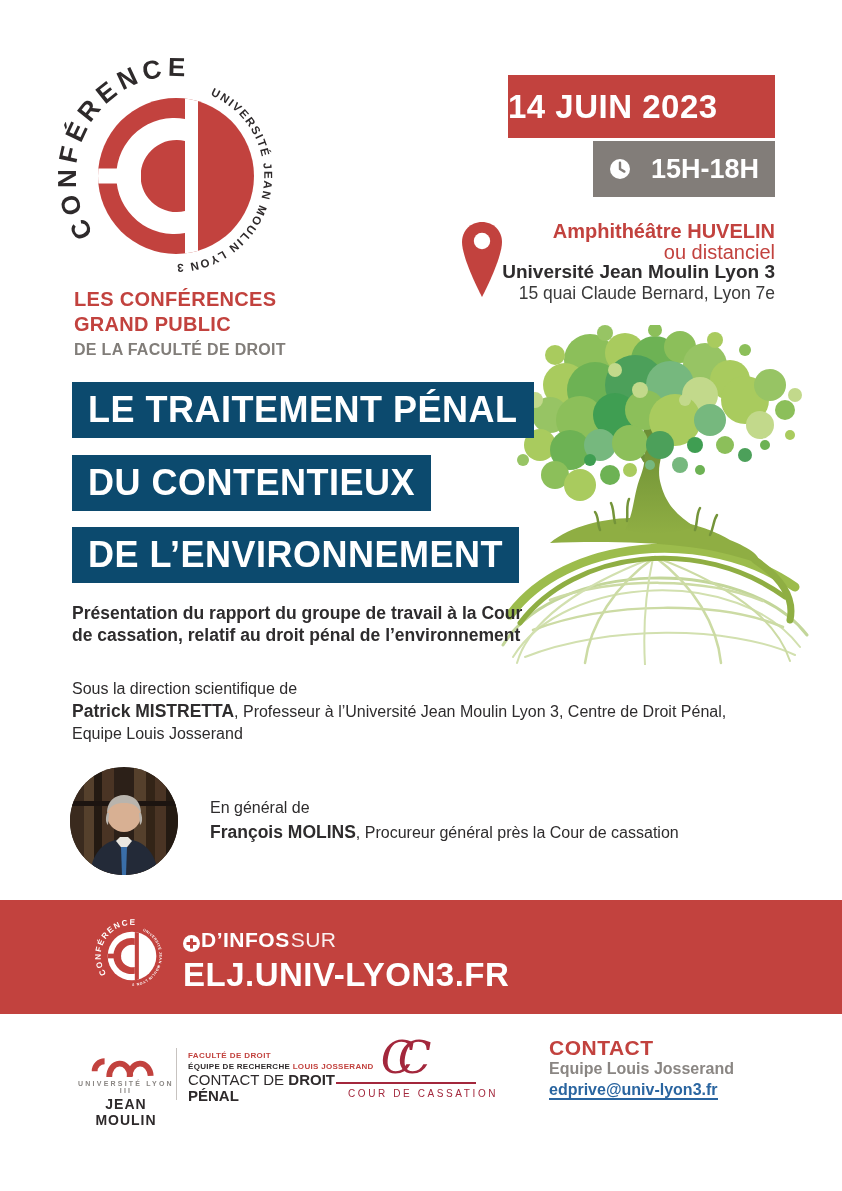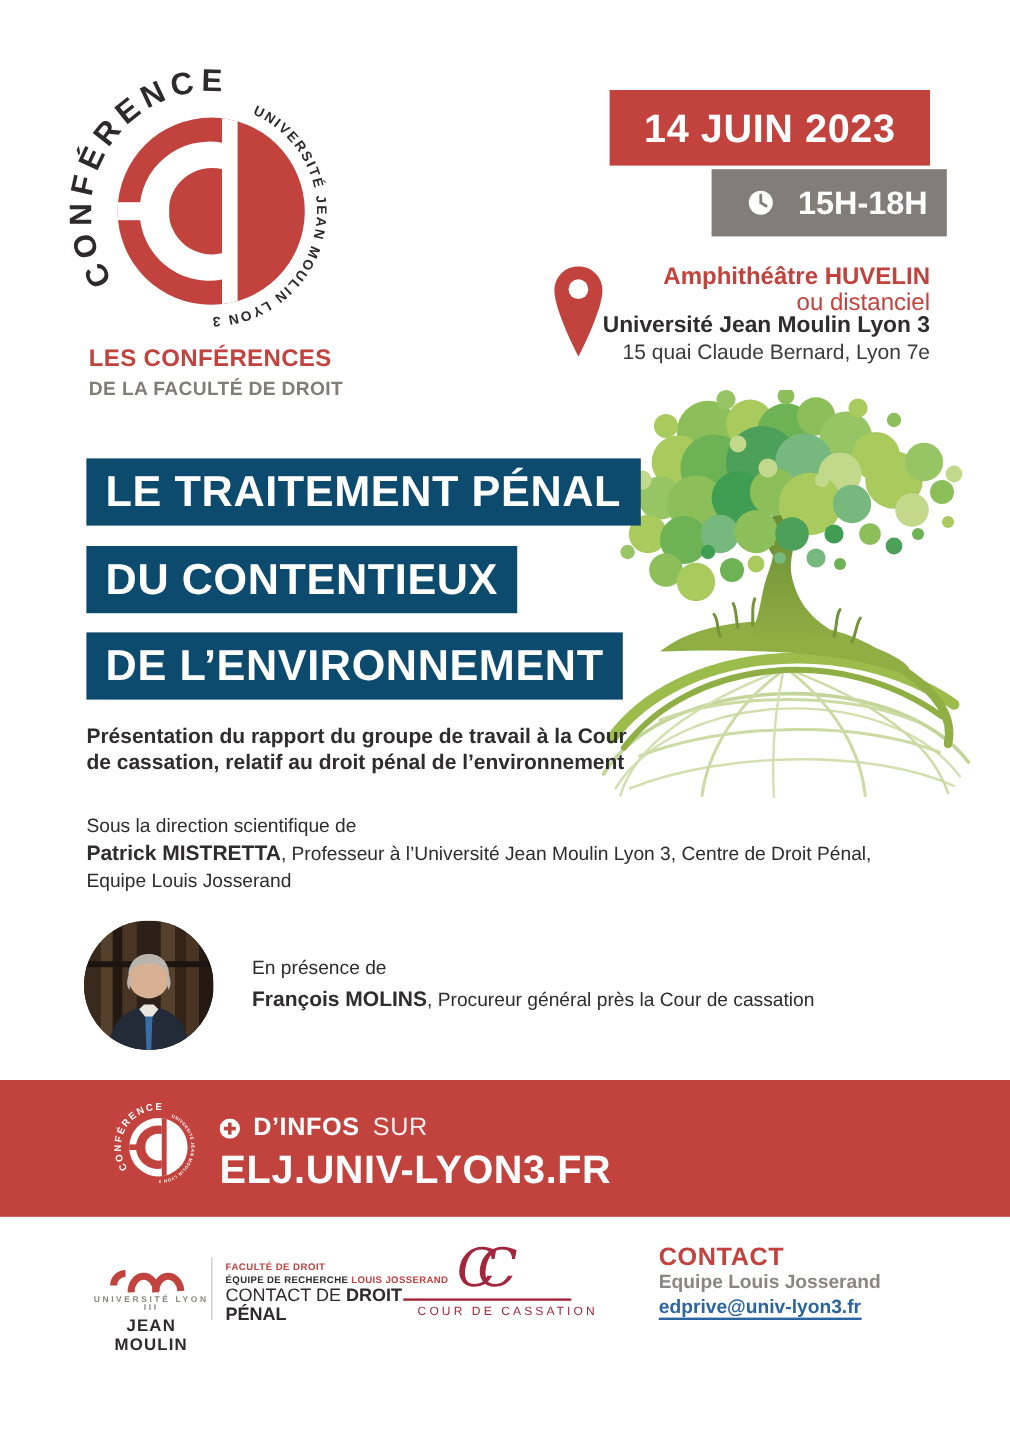--- a/index.html
+++ b/index.html
@@ -15,24 +15,24 @@
   .logo-arc-big{font-size:26px;font-weight:800;letter-spacing:5px;fill:var(--ink);}
   .logo-arc-small{font-size:11.5px;font-weight:700;letter-spacing:1.6px;fill:var(--ink);}
 
   
   .kicker{left:74px;top:287px;line-height:25px;}
   .kicker .red{font-size:20px;font-weight:800;color:#c2423e;letter-spacing:.3px;}
   .kicker .gray{font-size:16px;font-weight:800;color:#817d79;letter-spacing:.3px;}
 
   
   .date-badge{left:508px;top:75px;width:267px;height:63px;background:#c2423e;
-              display:flex;align-items:center;justify-content:center;}
+              display:flex;align-items:center;justify-content:flex-start;}
   .date-badge span{color:#fff;font-size:33px;font-weight:800;letter-spacing:.5px;}
   .time-badge{left:593px;top:141px;width:182px;height:56px;background:#827d79;
-              display:flex;align-items:center;justify-content:center;gap:20px;padding-left:14px;}
+              display:flex;align-items:center;justify-content:center;gap:20px;}
   .time-badge span{color:#fff;font-size:27px;font-weight:800;}
 
   
   .pin{left:461px;top:221px;width:42px;height:77px;}
   .loc{right:67px;top:221px;text-align:right;line-height:20.5px;white-space:nowrap;}
   .loc .l1{color:#c2423e;font-weight:800;font-size:20px;}
   .loc .l2{color:#c2423e;font-weight:400;font-size:20px;}
   .loc .l3{color:#2e2c2d;font-weight:800;font-size:19px;}
   .loc .l4{color:#3a3a3a;font-weight:400;font-size:17.5px;}
 
@@ -52,21 +52,21 @@
   .photo{left:70px;top:767px;width:108px;height:108px;border-radius:50%;overflow:hidden;}
   .guest{left:210px;top:796px;font-size:16px;line-height:24px;color:#2e2c2d;}
   .guest .name{font-weight:800;font-size:17.5px;}
 
   
   .tree{left:495px;top:325px;width:320px;height:340px;}
 
   
   .band{left:0;top:900px;width:842px;height:114px;background:#c2423e;}
   .band-text{left:183px;top:928px;color:#fff;}
-  .band-row1{display:flex;align-items:center;gap:11px;font-size:21px;}
+  .band-row1{display:flex;align-items:flex-end;gap:1px;font-size:21px;}
   .band-row1 .b{font-weight:800;letter-spacing:.5px;}
   .band-row1 .l{font-weight:300;opacity:.92;letter-spacing:.5px;}
   .band-url{display:block;margin-top:4px;color:#fff;text-decoration:none;
             font-size:33px;font-weight:800;letter-spacing:.5px;}
 
   
   .jm-arcs{left:90px;top:1046px;width:70px;height:34px;}
   .jm-text{left:76px;top:1080px;width:100px;text-align:center;}
   .jm-text .u{display:block;font-size:7px;letter-spacing:2.2px;color:#8a8683;font-weight:600;}
   .jm-text .n{display:block;font-size:14px;font-weight:800;color:#2e2a2b;letter-spacing:1px;margin-top:2px;}
@@ -107,20 +107,21 @@
       <rect x="-82" y="-7.5" width="47" height="15" fill="var(--cut)"></rect>
     </g>
     <path id="arcBigA" d="M-81.9,57.4 A100,100 0 0 1 34.2,-94" fill="none"></path>
     <path id="arcSmallA" d="M34.4,-81 A88,88 0 0 1 -15.3,86.7" fill="none"></path>
     <text class="logo-arc-big"><textPath href="#arcBigA">CONFÉRENCE</textPath></text>
     <text class="logo-arc-small"><textPath href="#arcSmallA">UNIVERSITÉ JEAN MOULIN LYON 3</textPath></text>
   </svg>
 
   <div class="abs kicker">
     <div class="red">LES CONFÉRENCES</div>
+    <div class="red">GRAND PUBLIC</div>
     <div class="gray">DE LA FACULTÉ DE DROIT</div>
   </div>
 
   <div class="abs date-badge">
     <span>14 JUIN 2023</span>
   </div>
   <div class="abs time-badge">
     <svg width="22" height="22" viewBox="0 0 22 22">
       <circle cx="11" cy="11" r="10" fill="#ffffff"></circle>
       <path d="M11,11 L11,4.6 M11,11 L15.4,13.6" stroke="#827d79" stroke-width="2.4" stroke-linecap="round" fill="none"></path>
@@ -280,21 +281,21 @@
         <path d="M46,74 L54,84 L62,74 L58,70 L50,70 Z" fill="#e9e6e0"></path>
         <path d="M51,80 L57,80 L56,108 L52,108 Z" fill="#3a6ea8"></path>
         <circle cx="54" cy="48" r="17" fill="#d8b093"></circle>
         <path d="M37,46 C37,34 45,28 54,28 C63,28 71,34 71,46 C67,38 62,36 54,36 C46,36 41,38 37,46 Z" fill="#b9b4ad"></path>
         <path d="M37,46 C35,52 36,56 38,58 L39,46 Z" fill="#b9b4ad"></path>
         <path d="M71,46 C73,52 72,56 70,58 L69,46 Z" fill="#b9b4ad"></path>
       </g>
     </svg>
   </div>
   <div class="abs guest">
-    <div>En présence de</div>
+    <div>En général de</div>
     <div>
       <span class="name">François MOLINS</span><span>, Procureur général près la Cour de cassation</span>
     </div>
   </div>
 
   <div class="abs band"></div>
   <svg class="abs logo-mini" viewBox="-125 -125 250 250">
     <defs>
         <clipPath id="discClipB">
           <circle r="78"></circle>

